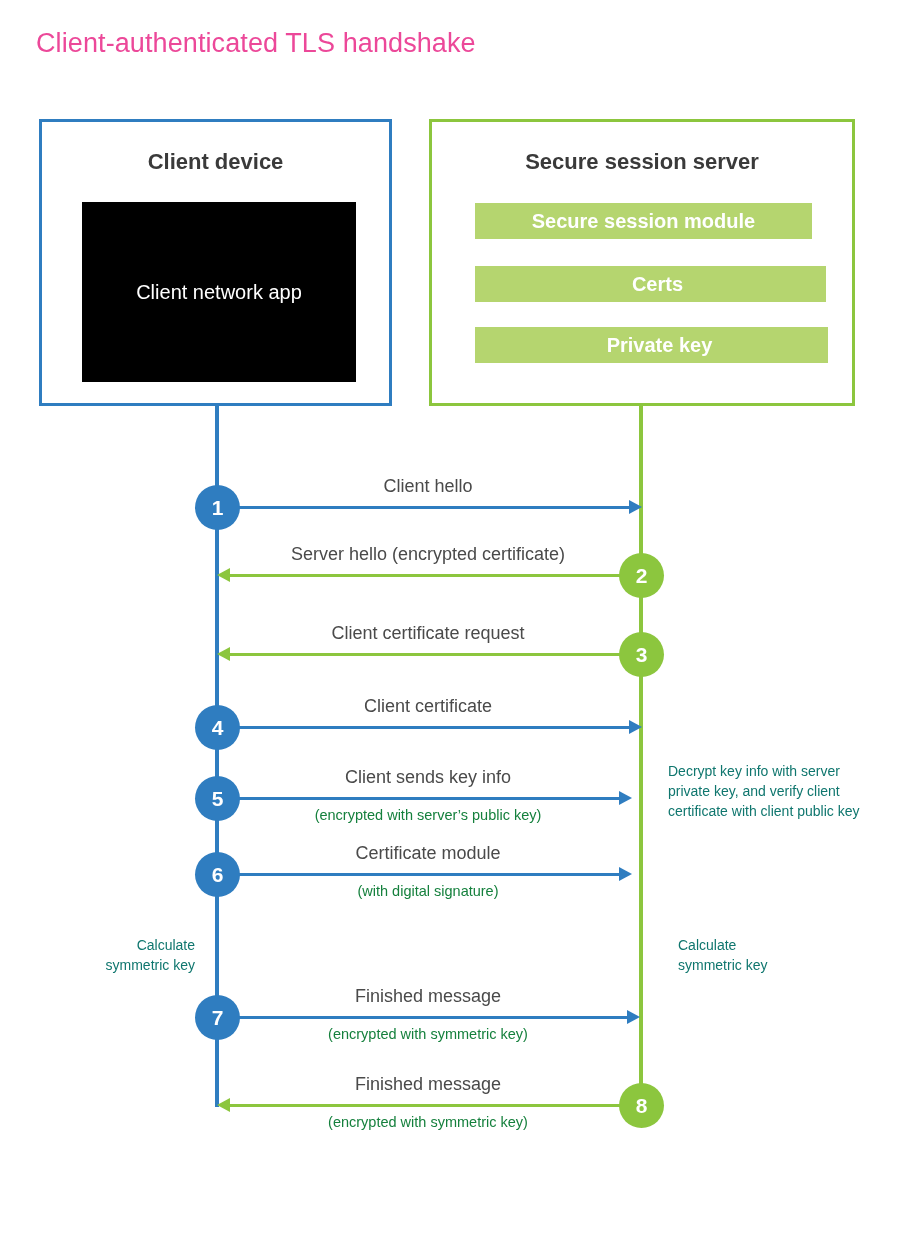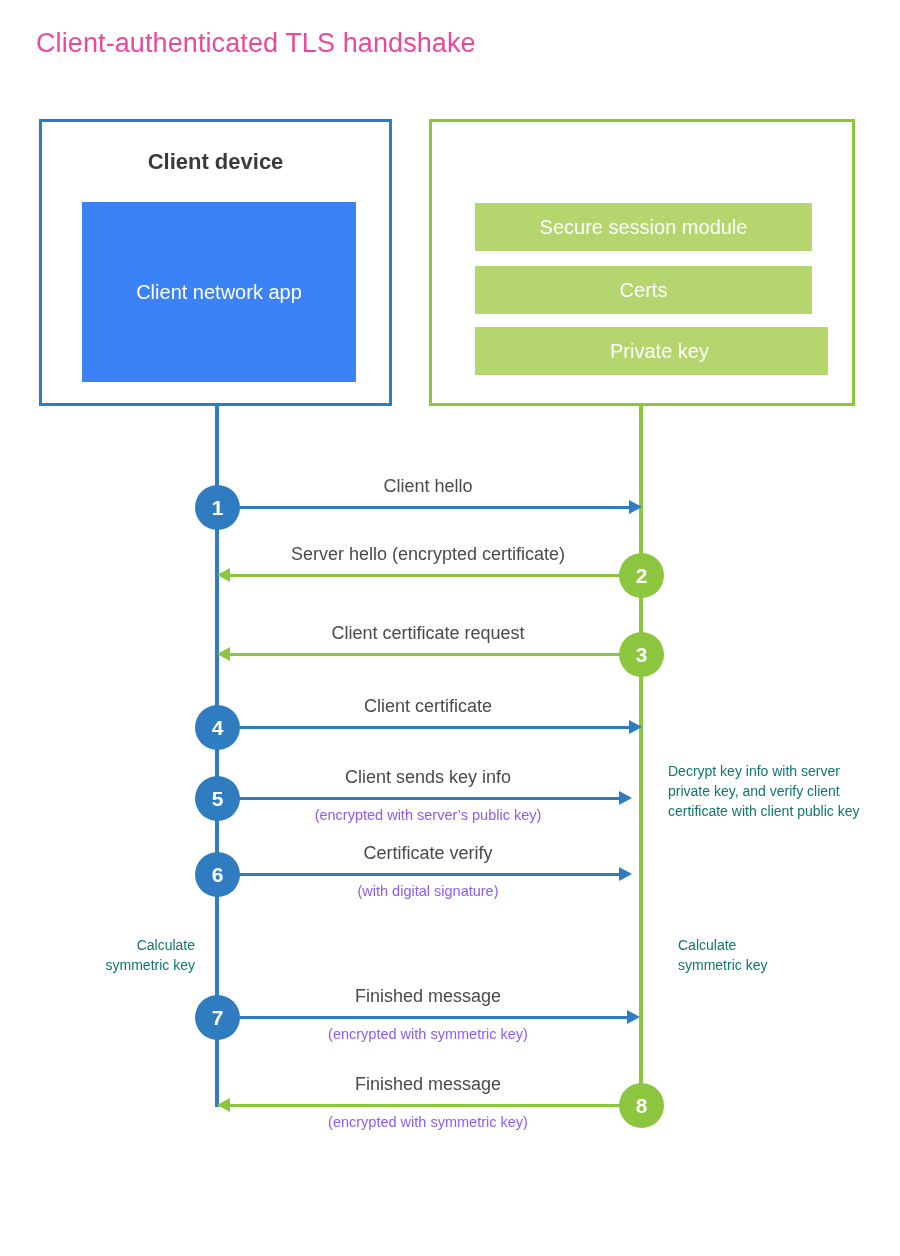--- a/index.html
+++ b/index.html
@@ -56,46 +56,46 @@
     font-weight: bold;
     color: #3a3a3a;
   }
 
   #client-app {
     position: absolute;
     left: 40px;
     top: 80px;
     width: 274px;
     height: 180px;
-    background: #3b82f6;
+    background: #000000;
     color: #ffffff;
     font-size: 20px;
     font-weight: 300;
     display: flex;
     align-items: center;
     justify-content: center;
     text-align: center;
     line-height: 1.35;
   }
 
   .server-bar {
     position: absolute;
     left: 43px;
     width: 337px;
-    height: 48px;
+    height: 36px;
     background: #b5d56f;
     color: #ffffff;
     font-size: 20px;
-    font-weight: 400;
+    font-weight: 700;
     display: flex;
     align-items: center;
     justify-content: center;
   }
   #server-bar-0 { top: 81px; }
-  #server-bar-1 { top: 144px; }
+  #server-bar-1 { top: 144px; padding-left: 14px; }
   #server-bar-2 { top: 205px; padding-left: 16px; }
 
   
   .lifeline {
     position: absolute;
     width: 4px;
   }
   #client-lifeline {
     left: 215px;
     top: 406px;
@@ -146,21 +146,21 @@
     top: -31px;
     white-space: nowrap;
   }
   .msg-sublabel {
     position: absolute;
     width: 460px;
     left: 198px;
     text-align: center;
     font-size: 14.5px;
     font-weight: 300;
-    color: #8b5cf6;
+    color: #15803d;
     top: 9px;
     white-space: nowrap;
   }
 
   .step-badge {
     position: absolute;
     width: 45px;
     height: 45px;
     border-radius: 50%;
     top: -22px;
@@ -191,20 +191,21 @@
 <body>
 
 <div id="page-title">Client-authenticated TLS handshake</div>
 
 <div id="client-box" class="participant-box">
   <div class="participant-title">Client device</div>
   <div id="client-app">Client network app</div>
 </div>
 
 <div id="server-box" class="participant-box">
+  <div class="participant-title">Secure session server</div>
   <div id="server-bar-0" class="server-bar">Secure session module</div>
   <div id="server-bar-1" class="server-bar">Certs</div>
   <div id="server-bar-2" class="server-bar">Private key</div>
 </div>
 
 <div id="client-lifeline" class="lifeline"></div>
 <div id="server-lifeline" class="lifeline"></div>
 
 <div class="message" style="top:507px">
   <div class="msg-label">Client hello</div>
@@ -236,21 +237,21 @@
 
 <div class="message" style="top:798px">
   <div class="msg-label">Client sends key info</div>
   <div class="msg-sublabel">(encrypted with server’s public key)</div>
   <div class="msg-line blue" style="left:217px; width:404px"></div>
   <div class="msg-arrow right blue" style="left:619px"></div>
   <div class="step-badge blue">5</div>
 </div>
 
 <div class="message" style="top:874px">
-  <div class="msg-label">Certificate verify</div>
+  <div class="msg-label">Certificate module</div>
   <div class="msg-sublabel">(with digital signature)</div>
   <div class="msg-line blue" style="left:217px; width:404px"></div>
   <div class="msg-arrow right blue" style="left:619px"></div>
   <div class="step-badge blue">6</div>
 </div>
 
 <div class="message" style="top:1017px">
   <div class="msg-label">Finished message</div>
   <div class="msg-sublabel">(encrypted with symmetric key)</div>
   <div class="msg-line blue" style="left:217px; width:412px"></div>

